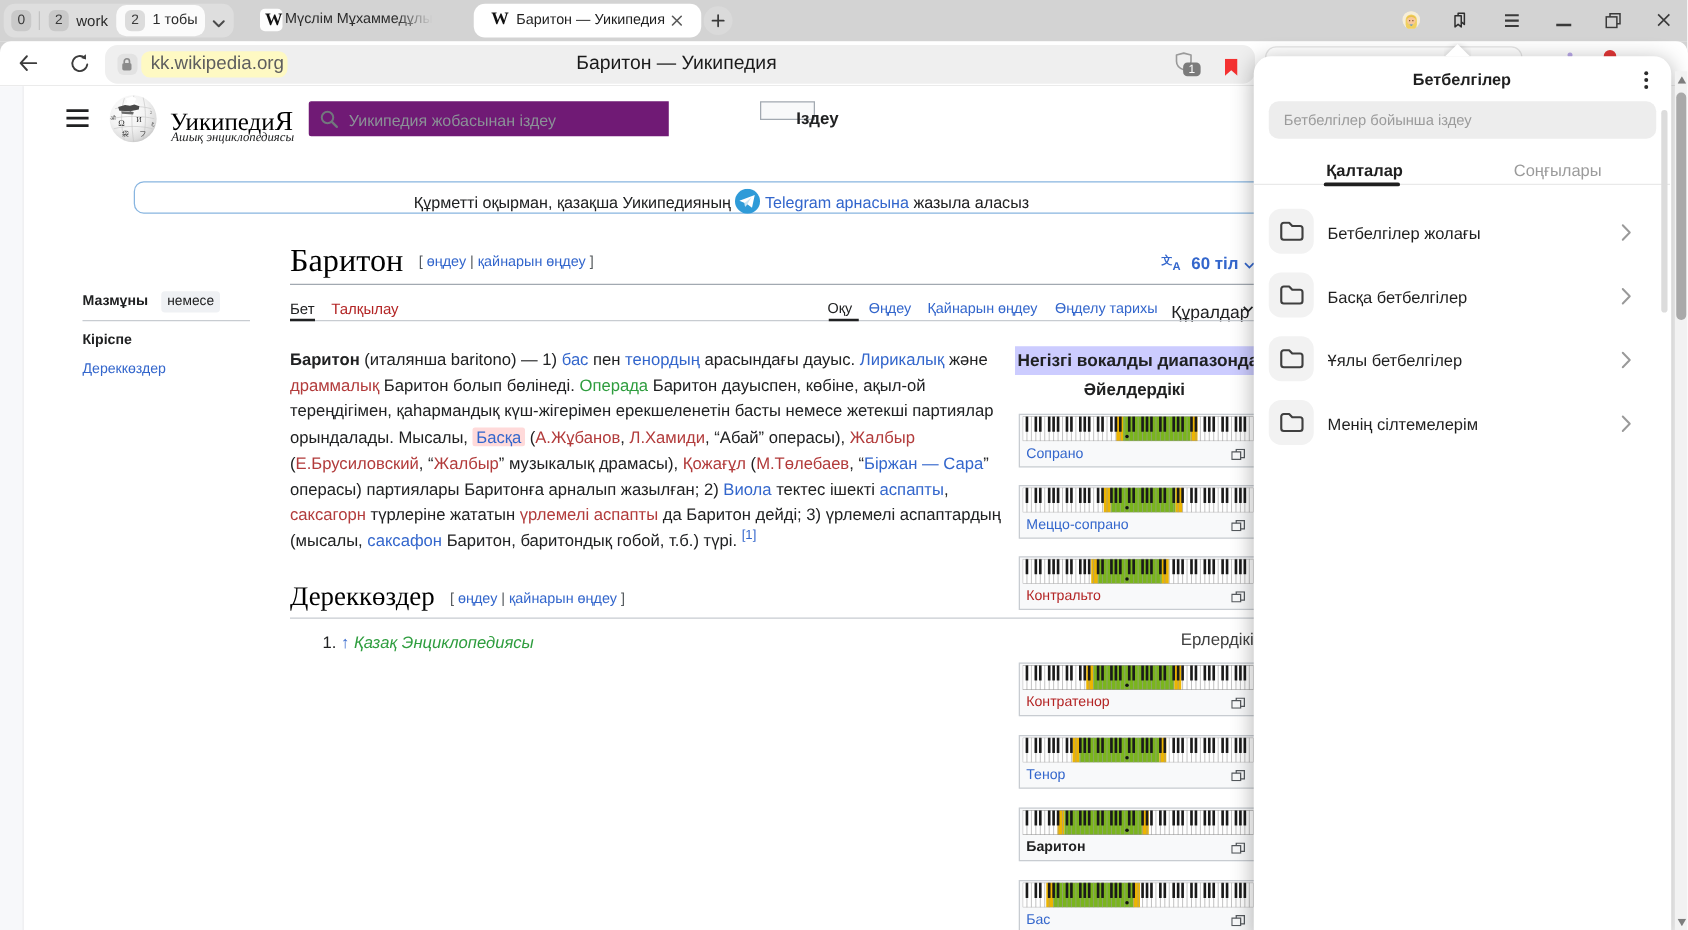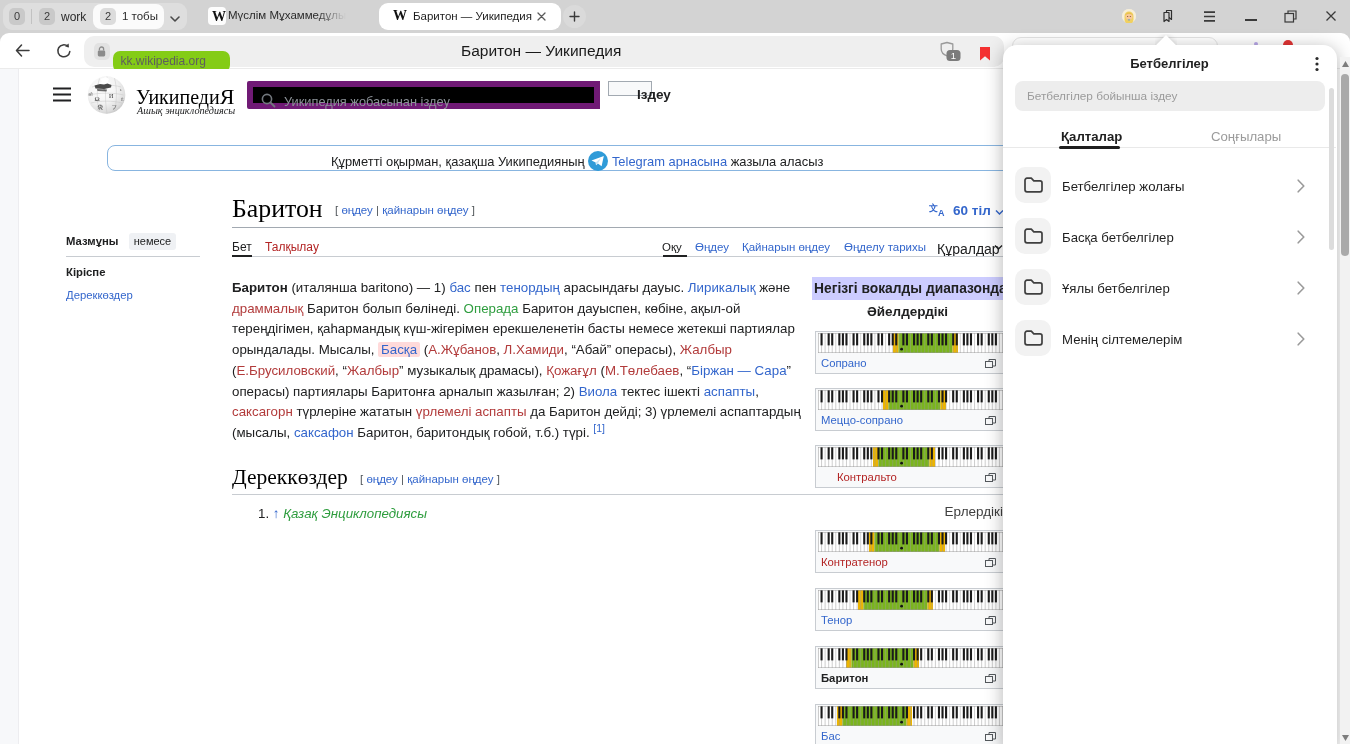--- a/index.html
+++ b/index.html
@@ -16,21 +16,21 @@
   #tabgroup { position:absolute; left:3px; top:3px; width:184px; height:27px; background:#dedede; border-radius:9px; }
   .badge { position:absolute; top:5px; height:17px; border-radius:5px; background:#c9c9c9; color:#3a3a3a; font-size:11px; text-align:center; line-height:17px; }
   #whitepill { position:absolute; left:90px; top:1px; width:71px; height:25px; background:#fbfbfb; border-radius:8px; }
   .tabtxt { font-size:12px; color:#2b2b2b; white-space:nowrap; }
   #activetab { position:absolute; left:379px; top:3px; width:182px; height:27px; background:#ffffff; border-radius:9px; }
   .wicon { font-family:"Liberation Serif", serif; font-weight:bold; font-size:14px; color:#111; }
 
   
   #addrbar { position:absolute; left:0; top:33px; width:1350px; height:36px; background:#ffffff; border-radius:9px 9px 0 0; border-bottom:1px solid #ebebeb; }
   #omnibox { position:absolute; left:84px; top:3px; width:920px; height:30.5px; background:#efefef; border-radius:10px; }
-  #urlpill { position:absolute; left:29px; top:15px; width:117px; height:20.5px; background:#84cc16; border-radius:7px; color:#5e5e5e; font-size:12px; line-height:20px; padding-left:7.5px; }
+  #urlpill { position:absolute; left:29px; top:5px; width:117px; height:20.5px; background:#fef9c3; border-radius:7px; color:#5e5e5e; font-size:15px; line-height:20px; padding-left:7.5px; }
 
   
   #page { position:absolute; left:0; top:69px; width:1350px; height:675px; background:#fff; }
   .wlink { color:#36c; }
 
   
   .pfig { position:absolute; left:815px; width:191px; border:1px solid #c8ccd1; background:#f8f9fa; }
   .pimg { margin:1.5px; width:185px; height:20px; display:block; }
   .pcap { font-size:11.3px; line-height:14px; padding:1px 4px 3px 5px; position:relative; }
 
@@ -167,21 +167,21 @@
       <text x="11.5" y="33" font-size="5.5">袋</text>
       <text x="25.5" y="32.5" font-size="5.5">フ</text>
       <text x="34" y="15" font-size="4.5" fill="#555">ג</text>
       <text x="2" y="20" font-size="4.5" fill="#555">ओ</text>
       <text x="35" y="24" font-size="4.5" fill="#555">ع</text>
     </g>
   </svg>
   <div class="ser abs" style="left:136px; top:15px; font-size:20px; color:#000;">Уикипеди<span style="font-size:22px;">Я</span></div>
   <div class="ser abs" style="left:137px; top:36px; font-size:10.2px; font-style:italic; color:#202122;">Ашық энциклопедиясы</div>
 
-  <div class="abs" style="left:247px; top:12px; width:353px; height:28px; border:6px solid #701a75; border-radius:2px 0 0 2px; background:#000000;">
+  <div class="abs" style="left:247px; top:12px; width:288px; height:28px; border:1px solid #701a75; border-radius:2px 0 0 2px; background:#701a75;">
     <svg class="abs" style="left:8px; top:6px;" width="15" height="15" viewBox="0 0 15 15">
         <circle cx="6" cy="6" r="4.6" fill="none" stroke="#72777d" stroke-width="1.6"></circle>
         <path d="M9.5 9.5 L13.5 13.5" stroke="#72777d" stroke-width="1.8" stroke-linecap="round"></path>
       </svg>
     <span class="abs" style="left:31px; top:7px; font-size:12.8px; color:#8b9197;">Уикипедия жобасынан іздеу</span>
   </div>
   <div class="abs" style="left:608px; top:12px; width:44px; height:15px; border:1px solid #a2a9b1; background:#f8f9fa; font-size:13.5px; font-weight:bold; color:#202122; text-align:center; line-height:26px;padding-left:28px;">Іздеу</div>
 
   <div class="abs" style="left:107px; top:76px; width:929px; height:26px; border:1px solid #88b5e0; border-radius:8px; background:#fff;">
     <div style="position:absolute; left:223px; top:5px; font-size:12.9px; color:#202122;">Құрметті оқырман, қазақша Уикипедияның
@@ -550,21 +550,21 @@
           <rect x="151.93" y="0" width="2.1" height="13.0"></rect>
           <rect x="159.05" y="0" width="2.1" height="13.0"></rect>
           <rect x="162.60" y="0" width="2.1" height="13.0"></rect>
           <rect x="169.72" y="0" width="2.1" height="13.0"></rect>
           <rect x="173.28" y="0" width="2.1" height="13.0"></rect>
           <rect x="176.83" y="0" width="2.1" height="13.0"></rect>
         </g>
         <circle cx="83.6" cy="17" r="1.4" fill="#111"></circle>
         <rect x="0.25" y="0.25" width="184.5" height="20.5" fill="none" stroke="#999" stroke-width="0.5"></rect>
       </svg>
-    <div class="pcap"><span style="color:#b32424;margin-left:16px;">Контральто</span><svg style="position:absolute; right:9px; top:4px;" width="11" height="9" viewBox="0 0 11 9">
+    <div class="pcap"><span style="color:#b32424;">Контральто</span><svg style="position:absolute; right:9px; top:4px;" width="11" height="9" viewBox="0 0 11 9">
           <rect x="0.5" y="2.5" width="7" height="6" fill="#f8f9fa" stroke="#54595d" stroke-width="1"></rect>
           <path d="M4 2.5 V0.5 H10.5 V7 H7.5" fill="none" stroke="#54595d" stroke-width="1"></path>
         </svg></div>
   </div>
   <div class="pfig" style="top:460.5px;">
     <svg class="pimg" width="185" height="20" viewBox="0 0 185 21" preserveAspectRatio="none">
         <rect x="0" y="0" width="185" height="21" fill="#ffffff"></rect>
         <rect x="51.0" y="0" width="5.5" height="21" fill="#edb500"></rect>
         <rect x="56.5" y="0" width="65.0" height="21" fill="#7ab51d"></rect>
         <rect x="121.5" y="0" width="5.5" height="21" fill="#edb500"></rect>

